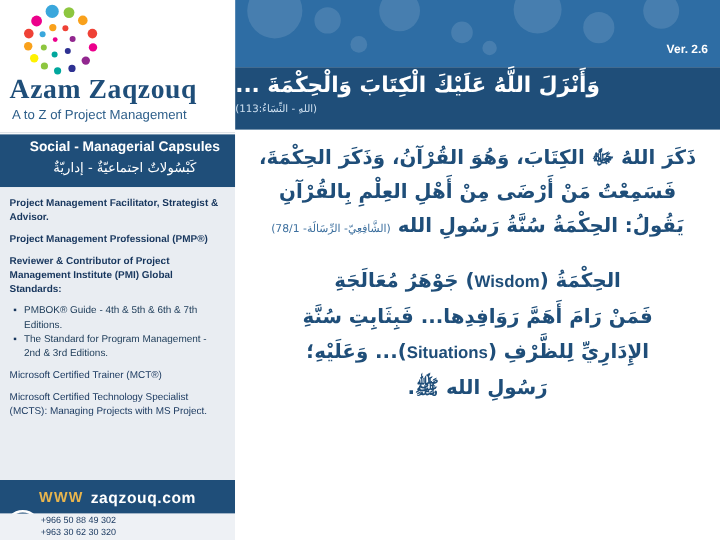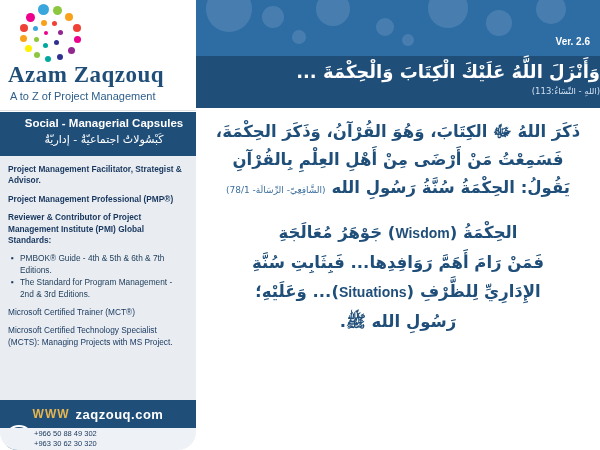--- a/index.html
+++ b/index.html
@@ -22,21 +22,20 @@
   }
 
   
   .left-col {
     position: absolute;
     left: 0; top: 0;
     width: 196px;
     height: 450px;
     background: #ffffff;
     overflow: hidden;
-    border-radius: 18px;
   }
 
   .logo-area {
     position: relative;
     width: 196px;
     height: 110px;
     background: #ffffff;
     border-bottom: 1px solid #dfe3e8;
   }
   .logo-dots {
@@ -222,21 +221,21 @@
     font-weight: bold;
   }
 
   .ayah-band {
     position: absolute;
     left: 0; top: 56px;
     width: 404px;
     height: 52px;
     background: #1f4e79;
     color: #ffffff;
-    text-align: right;
+    text-align: left;
     box-sizing: border-box;
     padding-top: 3px;
     direction: rtl;
   }
   .ayah-band .ayah {
     font-family: "DejaVu Sans", sans-serif;
     font-size: 18px;
     font-weight: bold;
     line-height: 26px;
     color: #ffffff;

